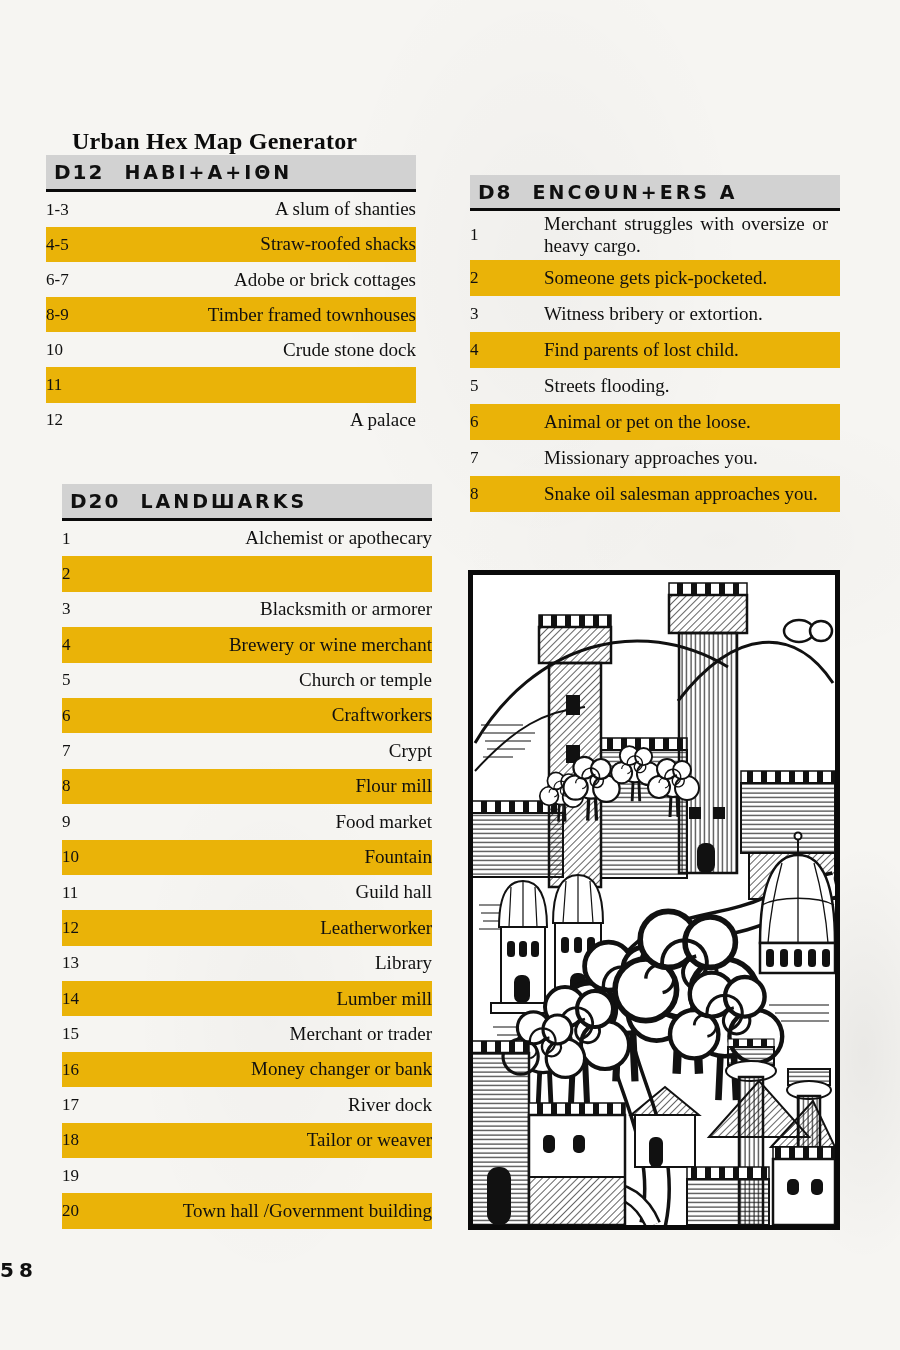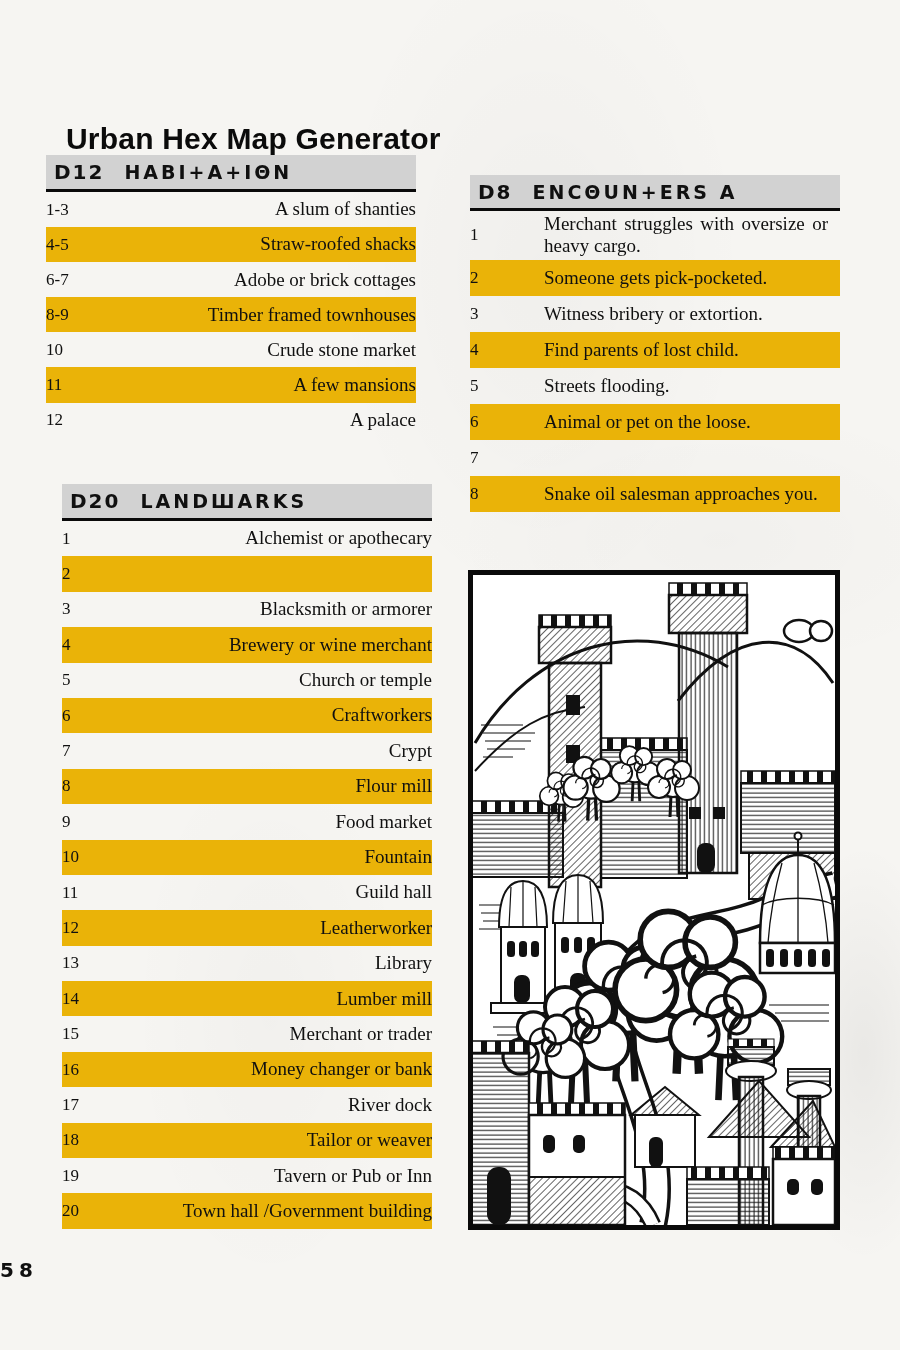--- a/index.html
+++ b/index.html
@@ -8,23 +8,23 @@
     background:
       radial-gradient(ellipse 300px 500px at 60% 20%, rgba(0,0,0,0.025), transparent 70%),
       radial-gradient(ellipse 200px 400px at 30% 75%, rgba(0,0,0,0.02), transparent 70%),
       radial-gradient(ellipse 120px 300px at 96% 78%, rgba(0,0,0,0.05), transparent 70%),
       radial-gradient(ellipse 400px 200px at 80% 40%, rgba(0,0,0,0.02), transparent 70%),
       #f6f5f2;
     font-family:"Liberation Serif","DejaVu Serif",serif;
     color:#101010;
   }
   .page-title{
-    position:absolute;left:62px;top:118px;margin:4px;
-    font-size:30px;font-weight:bold;letter-spacing:0.2px;
-    font-family:Liberation Sans, sans-serif;color:#0b0b0b;
+    position:absolute;left:62px;top:118px;margin:10px;
+    font-size:24px;font-weight:bold;letter-spacing:0.2px;
+    font-family:Liberation Serif, serif;color:#0b0b0b;
   }
   .tbl{position:absolute;width:370px;}
   #tbl-habitation{left:46px;top:155px;}
   #tbl-landmarks{left:62px;top:484px;}
   #tbl-encounters{left:470px;top:175px;}
   .tbl-header{
     display:flex;align-items:center;height:34px;background:#d2d2d2;
     padding-left:8px;box-sizing:border-box;
   }
   #tbl-encounters .tbl-header{height:33px;}
@@ -86,26 +86,25 @@
         <span class="desc">Adobe or brick cottages</span>
       </div>
 
       <div class="row shaded">
         <span class="roll">8-9</span>
         <span class="desc">Timber framed townhouses</span>
       </div>
 
       <div class="row plain">
         <span class="roll">10</span>
-        <span class="desc">Crude stone market</span>
+        <span class="desc">Crude stone dock</span>
       </div>
 
       <div class="row shaded">
         <span class="roll">11</span>
-        <span class="desc">A few mansions</span>
       </div>
 
       <div class="row plain">
         <span class="roll">12</span>
         <span class="desc">A palace</span>
       </div>
     </div>
 </section>
 
 <section class="tbl" id="tbl-landmarks">
@@ -200,21 +199,20 @@
         <span class="desc">River dock</span>
       </div>
 
       <div class="row shaded">
         <span class="roll">18</span>
         <span class="desc">Tailor or weaver</span>
       </div>
 
       <div class="row plain">
         <span class="roll">19</span>
-        <span class="desc">Tavern or Pub or Inn</span>
       </div>
 
       <div class="row shaded">
         <span class="roll">20</span>
         <span class="desc">Town hall /Government building</span>
       </div>
     </div>
 </section>
 
 <section class="tbl" id="tbl-encounters">
@@ -250,20 +248,21 @@
         <span class="desc">Streets flooding.</span>
       </div>
 
       <div class="row shaded">
         <span class="roll">6</span>
         <span class="desc">Animal or pet on the loose.</span>
       </div>
 
       <div class="row plain">
         <span class="roll">7</span>
+        <span class="desc">Missionary approaches you.</span>
       </div>
 
       <div class="row shaded">
         <span class="roll">8</span>
         <span class="desc">Snake oil salesman approaches you.</span>
       </div>
     </div>
 </section>
 
 <div class="illustration-frame">

